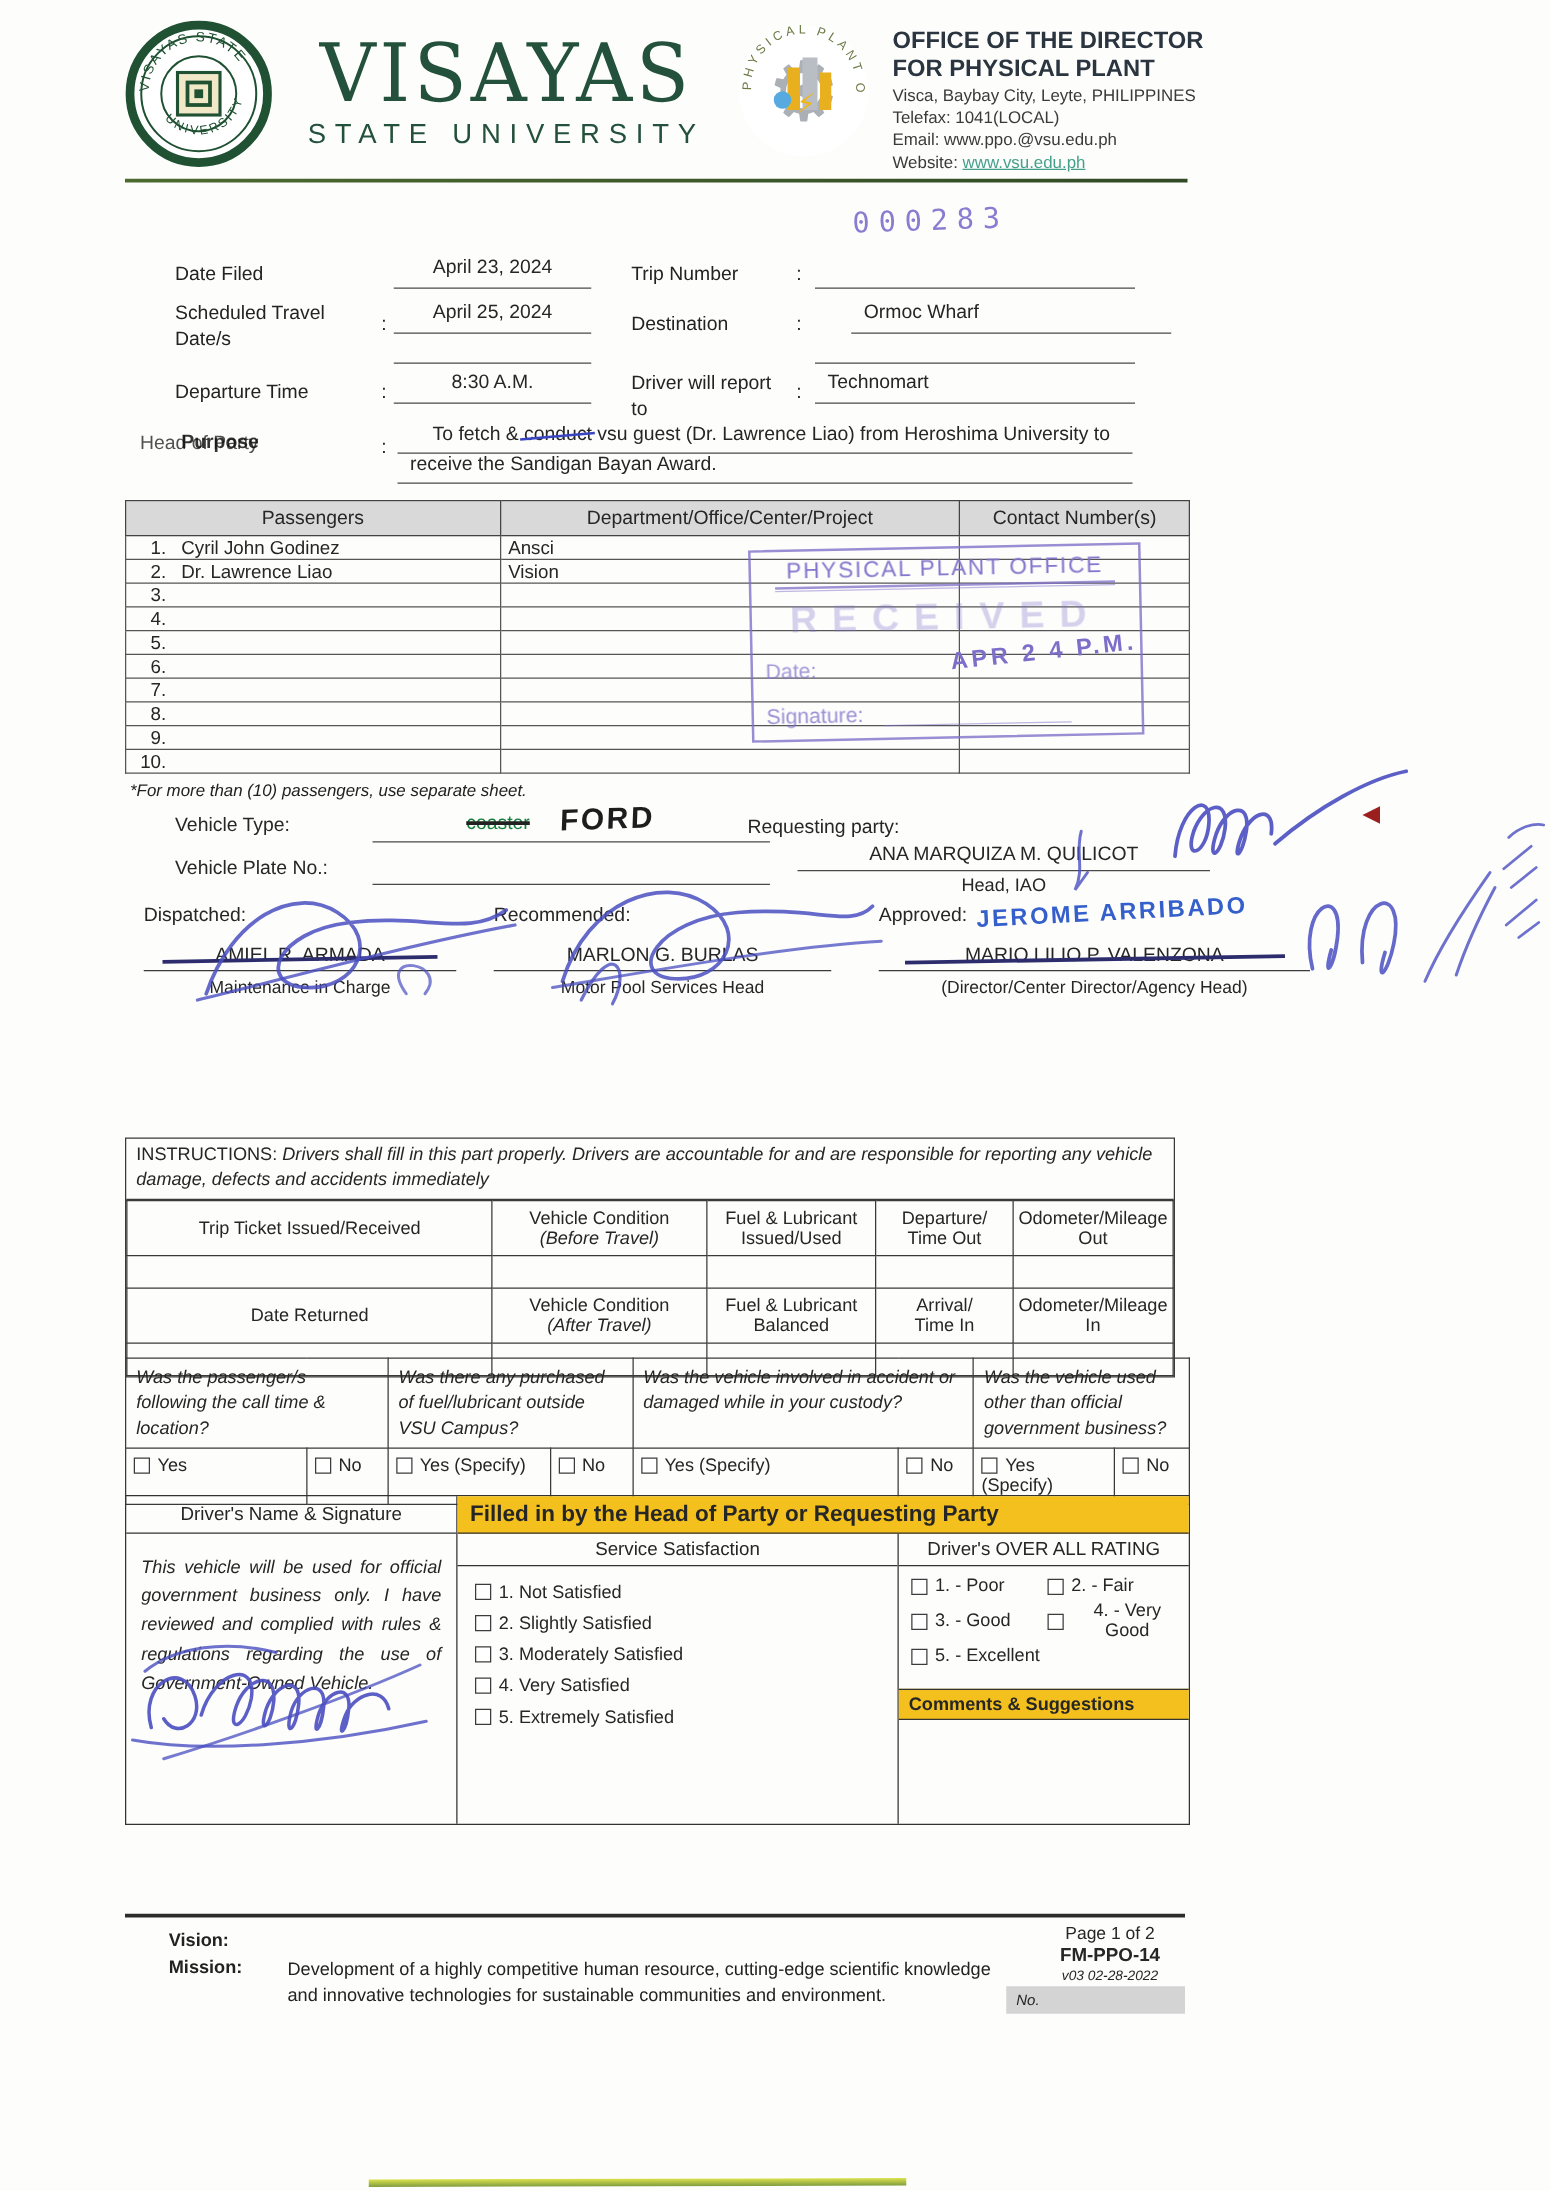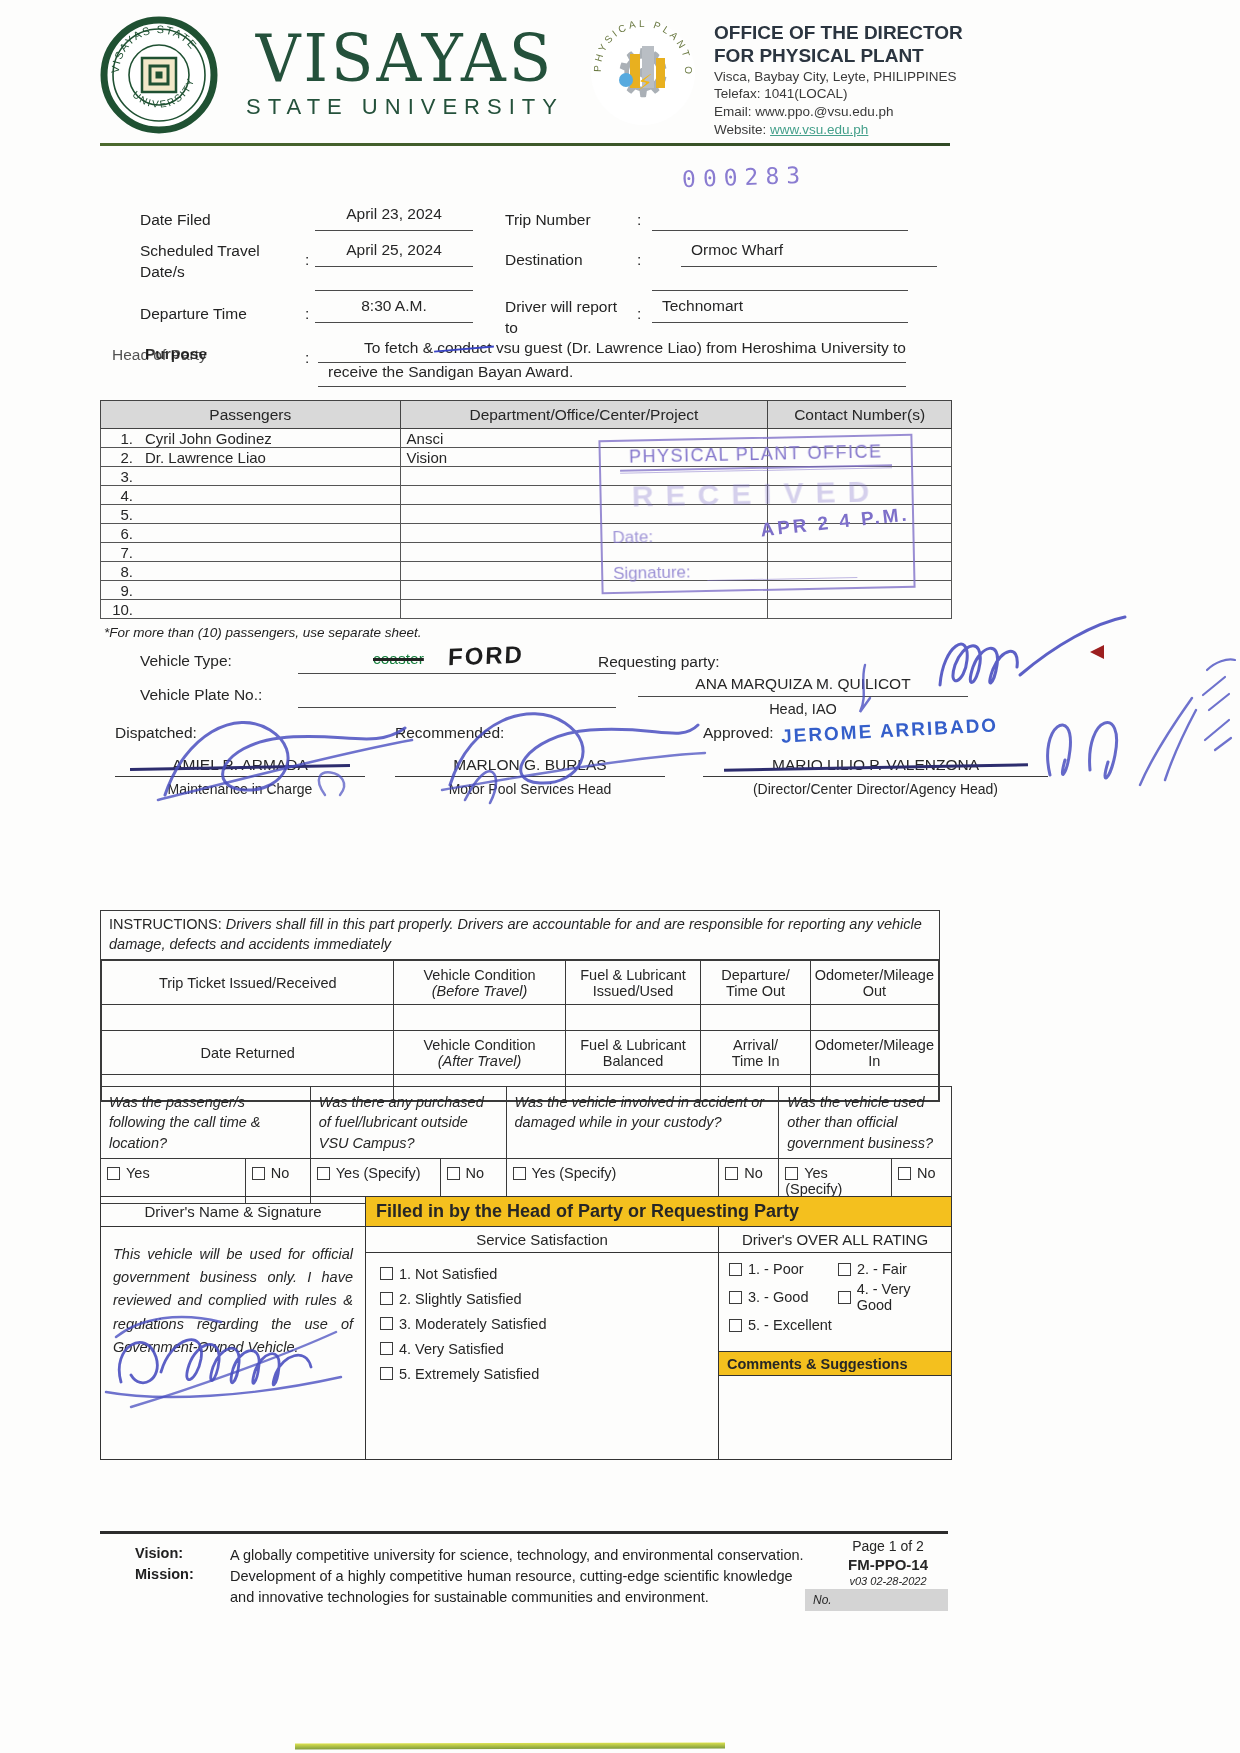--- a/index.html
+++ b/index.html
@@ -98,21 +98,21 @@
   .d-left-body { flex:1; padding:16px 12px; font-style:italic; font-size:14.5px; line-height:1.6; text-align:justify; position:relative; }
   .d-right { flex:1; display:flex; flex-direction:column; }
   .d-right-header { height:30px; background:#f4c01e; border-bottom:1.2px solid #333; display:flex; align-items:center; padding-left:10px; font-weight:bold; font-size:18px; }
   .d-cols { flex:1; display:flex; }
   .d-sat { width:353px; border-right:1.2px solid #333; display:flex; flex-direction:column; }
   .d-col-header { height:26px; border-bottom:1.2px solid #333; display:flex; align-items:center; justify-content:center; font-size:15px; }
   .d-sat-list { padding:8px 0 0 14px; }
   .d-sat-item { height:25px; display:flex; align-items:center; font-size:14.5px; }
   .d-rate { flex:1; display:flex; flex-direction:column; }
   .d-rate-grid { display:grid; grid-template-columns:1fr 1fr; padding:8px 4px 4px 10px; row-gap:4px; font-size:14.5px; }
-  .d-rate-item { display:flex; align-items:center; }
+  .d-rate-item { display:flex; align-items:center;text-align:center; }
   .d-comments { height:25px; background:#f4c01e; border-top:1.2px solid #333; border-bottom:1.2px solid #333; display:flex; align-items:center; padding-left:8px; font-weight:bold; font-size:14.5px; margin-top:14px; }
   .d-rate-empty { flex:1; }
 
   
   .f-rule { position:absolute; left:100px; top:1531px; width:848px; height:2.5px; background:#2c2c2c; }
   .f-label { position:absolute; font-size:14.5px; font-weight:bold; color:#222; }
   .f-text { position:absolute; font-size:14.5px; color:#222; width:575px; line-height:1.42; }
   .f-right { position:absolute; left:828px; top:1538px; width:120px; text-align:center; }
   .f-page { font-size:14px; }
   .f-code { font-size:15px; font-weight:bold; margin-top:2px; }
@@ -204,21 +204,21 @@
     <span class="uline" style="left:215px; top:94px; width:158px; height:26px;">8:30 A.M.</span>
     <span class="fl" style="left:405px; top:94px; width:128px; line-height:1.35;">Driver will report to</span>
     <span class="colon" style="left:537px; top:102px;">:</span>
     <span class="uline lefttext" style="left:552px; top:94px; width:256px; height:26px;">Technomart</span>
 
     <div class="purpose-label">
       <span class="purpose-ghost">Head of Party</span>
       <span class="purpose-main">Purpose</span>
     </div>
     <span class="colon" style="left:205px; top:146px;">:</span>
-    <div class="uline lefttext" style="left:218px; top:136px; width:588px; height:24px; text-align:right;">
+    <div class="uline lefttext" style="left:218px; top:136px; width:588px; height:24px; text-align:center;">
       <span>To fetch &amp; </span><span class="pen-strike">conduct</span><span> vsu guest (Dr. Lawrence Liao) from Heroshima University to</span>
     </div>
     <div class="uline lefttext" style="left:218px; top:160px; width:588px; height:24px; text-align:left;">receive the Sandigan Bayan Award.</div>
   </div>
 
   <table class="ptable">
     <colgroup>
         <col style="width:300px">
         <col style="width:368px">
         <col style="width:184px">
@@ -500,21 +500,20 @@
           </div>
           <div class="d-comments">Comments &amp; Suggestions</div>
           <div class="d-rate-empty"></div>
         </div>
       </div>
     </div>
   </div>
 
   <div class="f-rule"></div>
   <span class="f-label" style="left:135px; top:1545px;">Vision:</span>
-  <span class="f-text" style="left:230px; top:1545px;">A globally competitive university for science, technology, and environmental conservation.</span>
   <span class="f-label" style="left:135px; top:1566px;">Mission:</span>
   <span class="f-text" style="left:230px; top:1566px;">Development of a highly competitive human resource, cutting-edge scientific knowledge and innovative technologies for sustainable communities and environment.</span>
   <div class="f-right">
     <div class="f-page">Page 1 of 2</div>
     <div class="f-code">FM-PPO-14</div>
     <div class="f-ver">v03 02-28-2022</div>
   </div>
   <div class="f-nobox">No.</div>
 
   <div class="red-arrow"></div>

